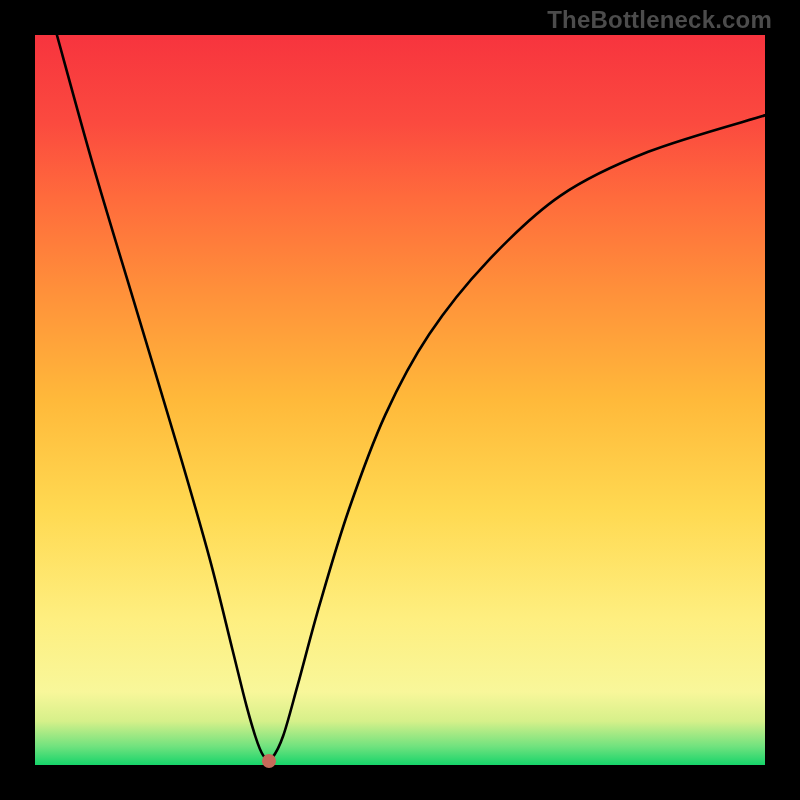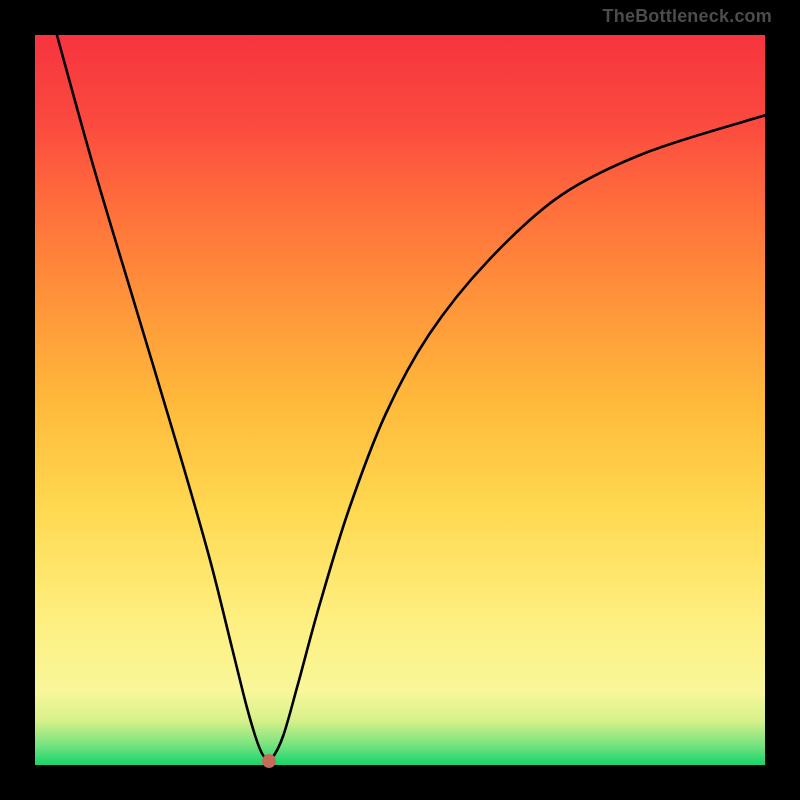--- a/index.html
+++ b/index.html
@@ -37,21 +37,21 @@
       #ff6a3c 78%,
       #fb4a3f 88%,
       #f7343e 100%
     );
   }
   .source {
     position: absolute;
     top: 6px;
     right: 28px;
     color: #4c4c4c;
-    font-size: 18px;
+    font-size: 24px;
     font-weight: 600;
     letter-spacing: 0.2px;
   }
   svg.curve {
     position: absolute;
     left: 0;
     top: 0;
     width: 730px;
     height: 730px;
   }

